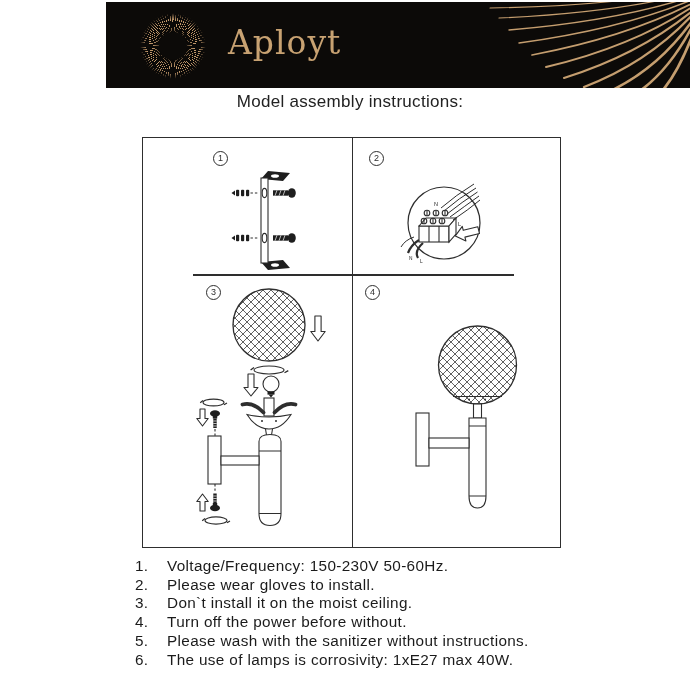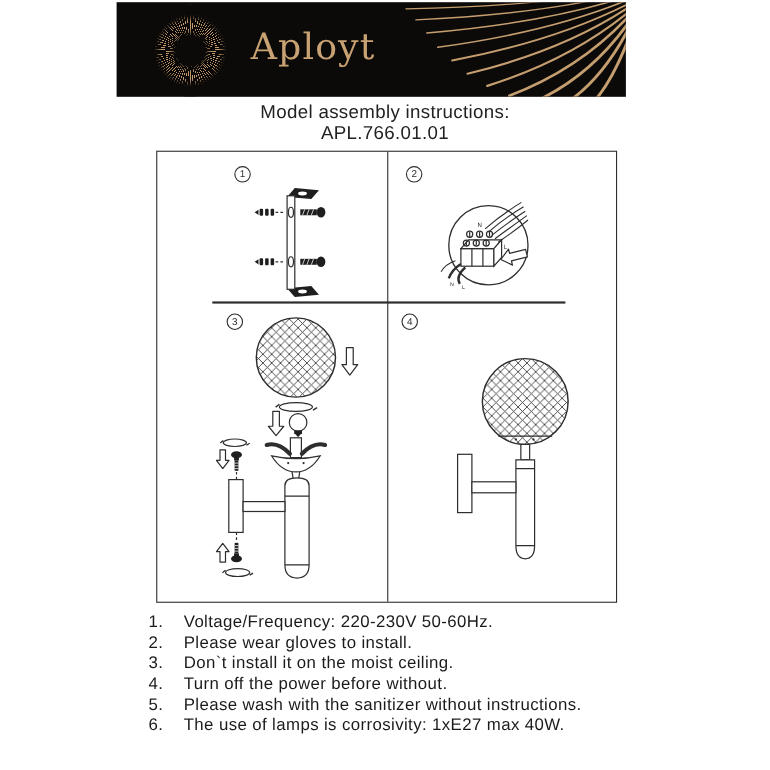--- a/index.html
+++ b/index.html
@@ -5,21 +5,21 @@
   html,body{margin:0;padding:0;}
   body{
     width:700px;height:700px;background:#ffffff;
     font-family:"Liberation Sans", sans-serif;
     position:relative;overflow:hidden;color:#1b1b1b;
   }
   .page{position:absolute;inset:0;}
 
   
   .banner{
-    position:absolute;left:106px;top:2px;width:463px;height:86px;
+    position:absolute;left:106px;top:2px;width:584px;height:86px;
     background:#0c0a08;overflow:hidden;
   }
   .sunburst{
     position:absolute;left:25px;top:2px;width:84px;height:84px;border-radius:50%;
     background:
       radial-gradient(circle closest-side, rgba(12,10,8,0) 0 62%, #0c0a08 78%),
       repeating-conic-gradient(#c49a6c 0deg 1.1deg, rgba(0,0,0,0) 1.1deg 4.6deg);
   }
   .sunburst::after{
     content:'';position:absolute;left:50%;top:50%;width:28px;height:28px;
@@ -82,21 +82,20 @@
         <path d="M211,9   Q165,60 99,85" stroke-width="2.3"></path>
         <path d="M212,12  Q175,67 121,91" stroke-width="2.5"></path>
         <path d="M212,15  Q184,73 144,96" stroke-width="2.6"></path>
         <path d="M213,18  Q192,79 167,99" stroke-width="2.7"></path>
       </g>
     </svg>
   </div>
 
   <div class="title-wrap">
     <div class="title-line">Model assembly instructions:</div>
-    <div class="model-line">APL.766.01.01</div>
   </div>
 
   <div class="diagram-box">
     <div class="v-divider"></div>
     <div class="h-divider"></div>
 
     <div class="step-marker m1">1</div>
     <div class="step-marker m2">2</div>
     <div class="step-marker m3">3</div>
     <div class="step-marker m4">4</div>
@@ -270,21 +269,21 @@
         <path d="M326,288 H343 M326,358 H343"></path>
         <rect x="273" y="275" width="13" height="53" fill="#fff"></rect>
         <rect x="286" y="300" width="40" height="10" fill="#fff"></rect>
       </g>
     </svg>
   </div>
 
   <div class="instructions">
     <div class="instr-row">
       <span class="instr-num">1.</span>
-      <span class="instr-text">Voltage/Frequency: 220-230V 50-60Hz.</span>
+      <span class="instr-text">Voltage/Frequency: 150-230V 50-60Hz.</span>
     </div>
     <div class="instr-row">
       <span class="instr-num">2.</span>
       <span class="instr-text">Please wear gloves to install.</span>
     </div>
     <div class="instr-row">
       <span class="instr-num">3.</span>
       <span class="instr-text">Don`t install it on the moist ceiling.</span>
     </div>
     <div class="instr-row">

